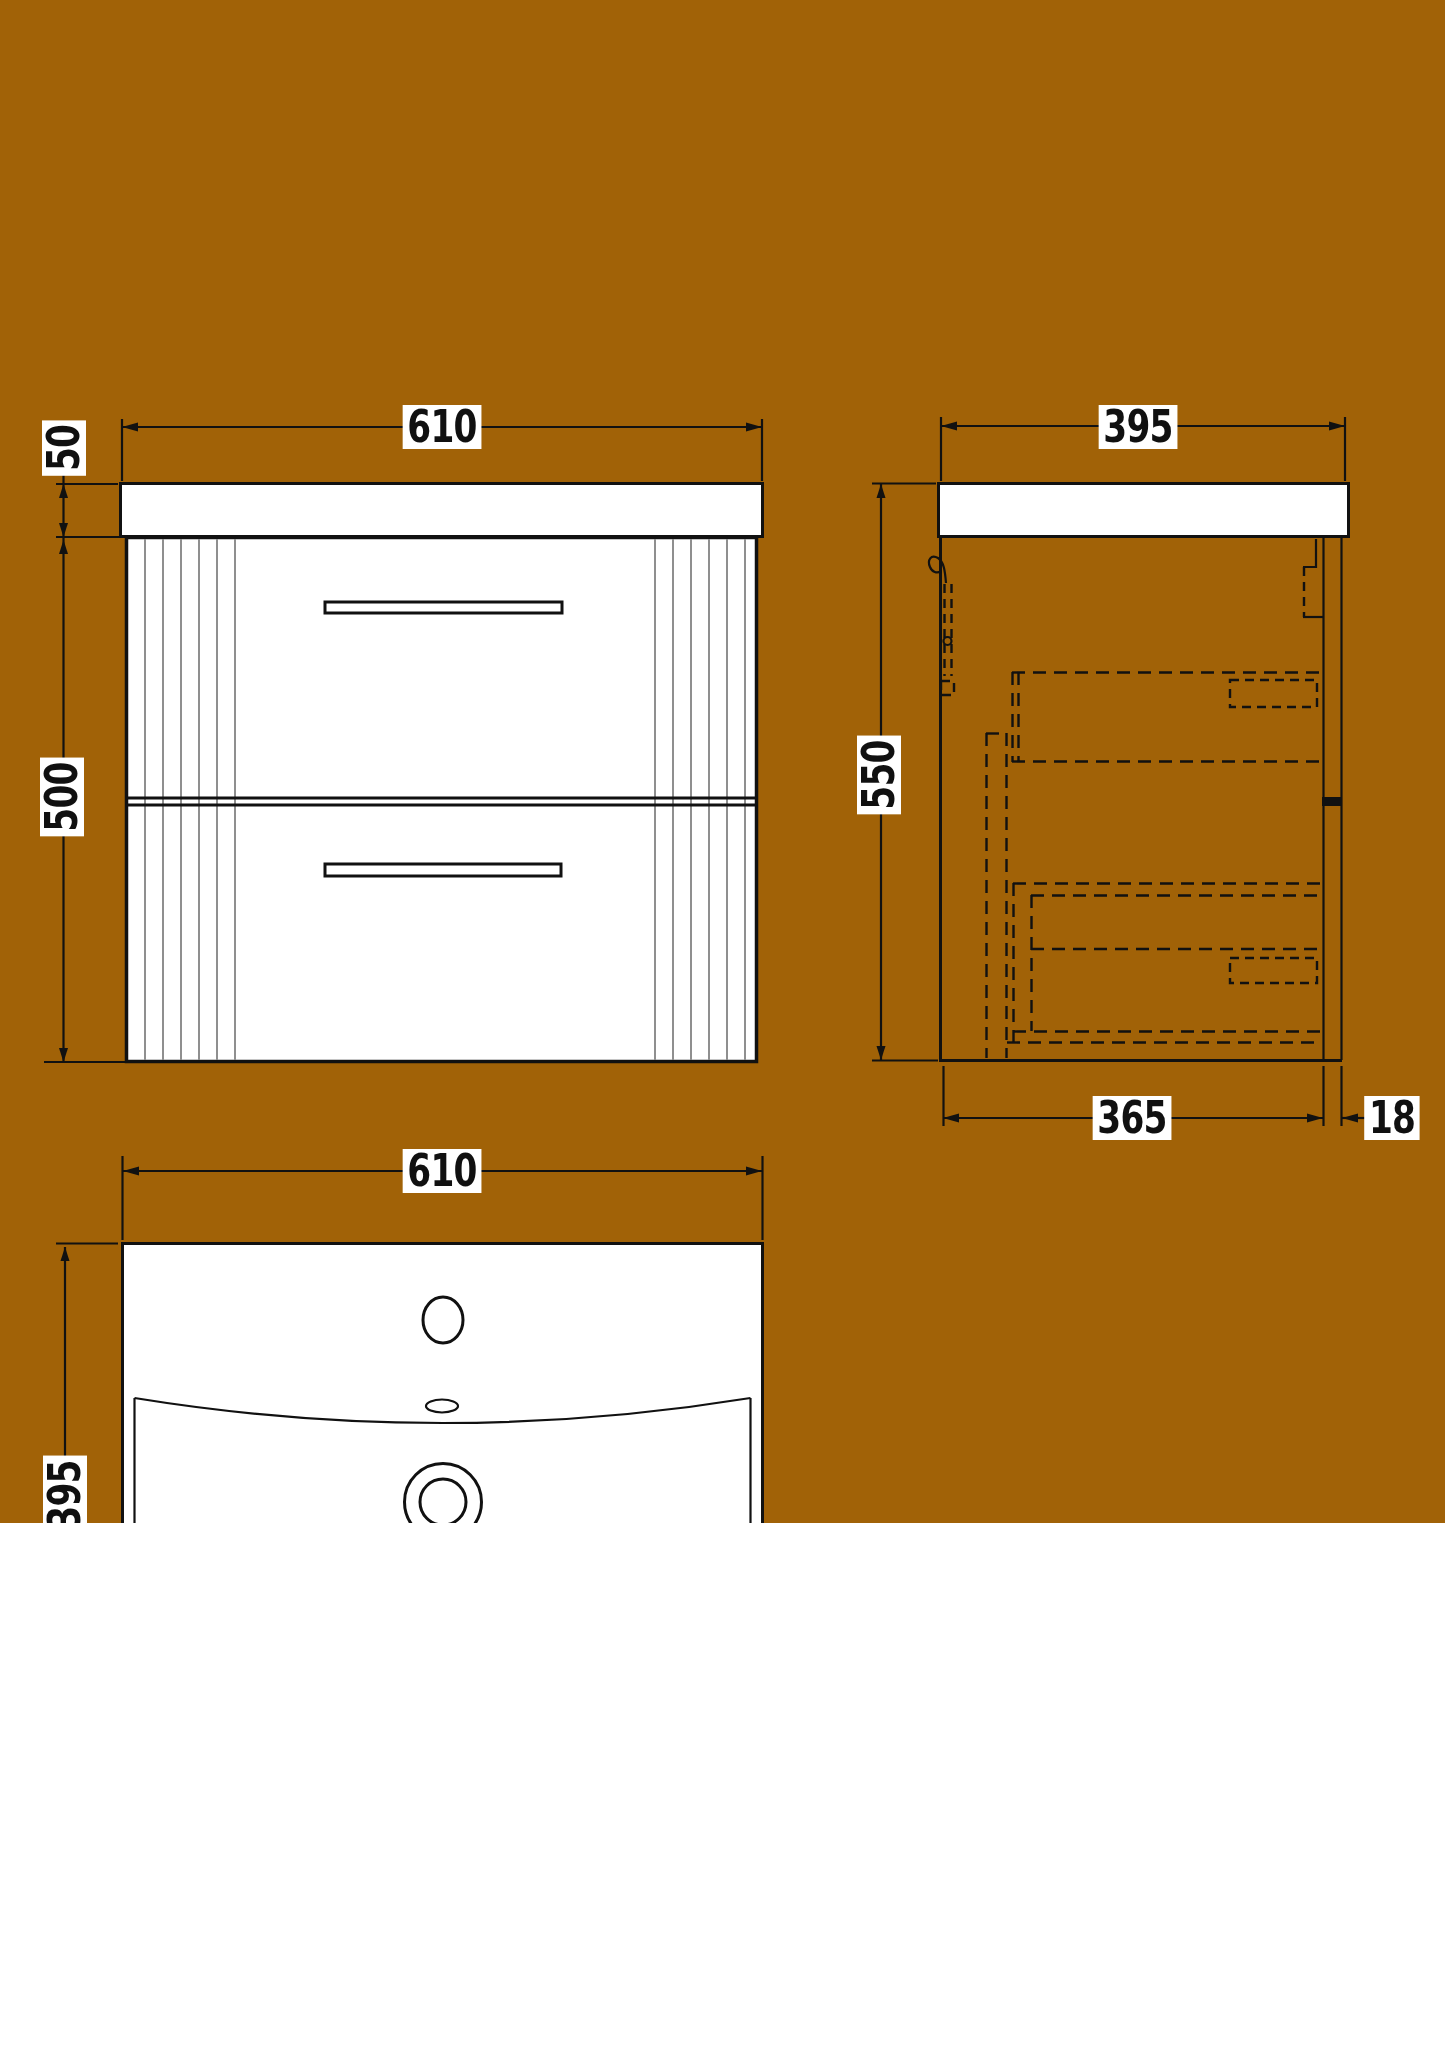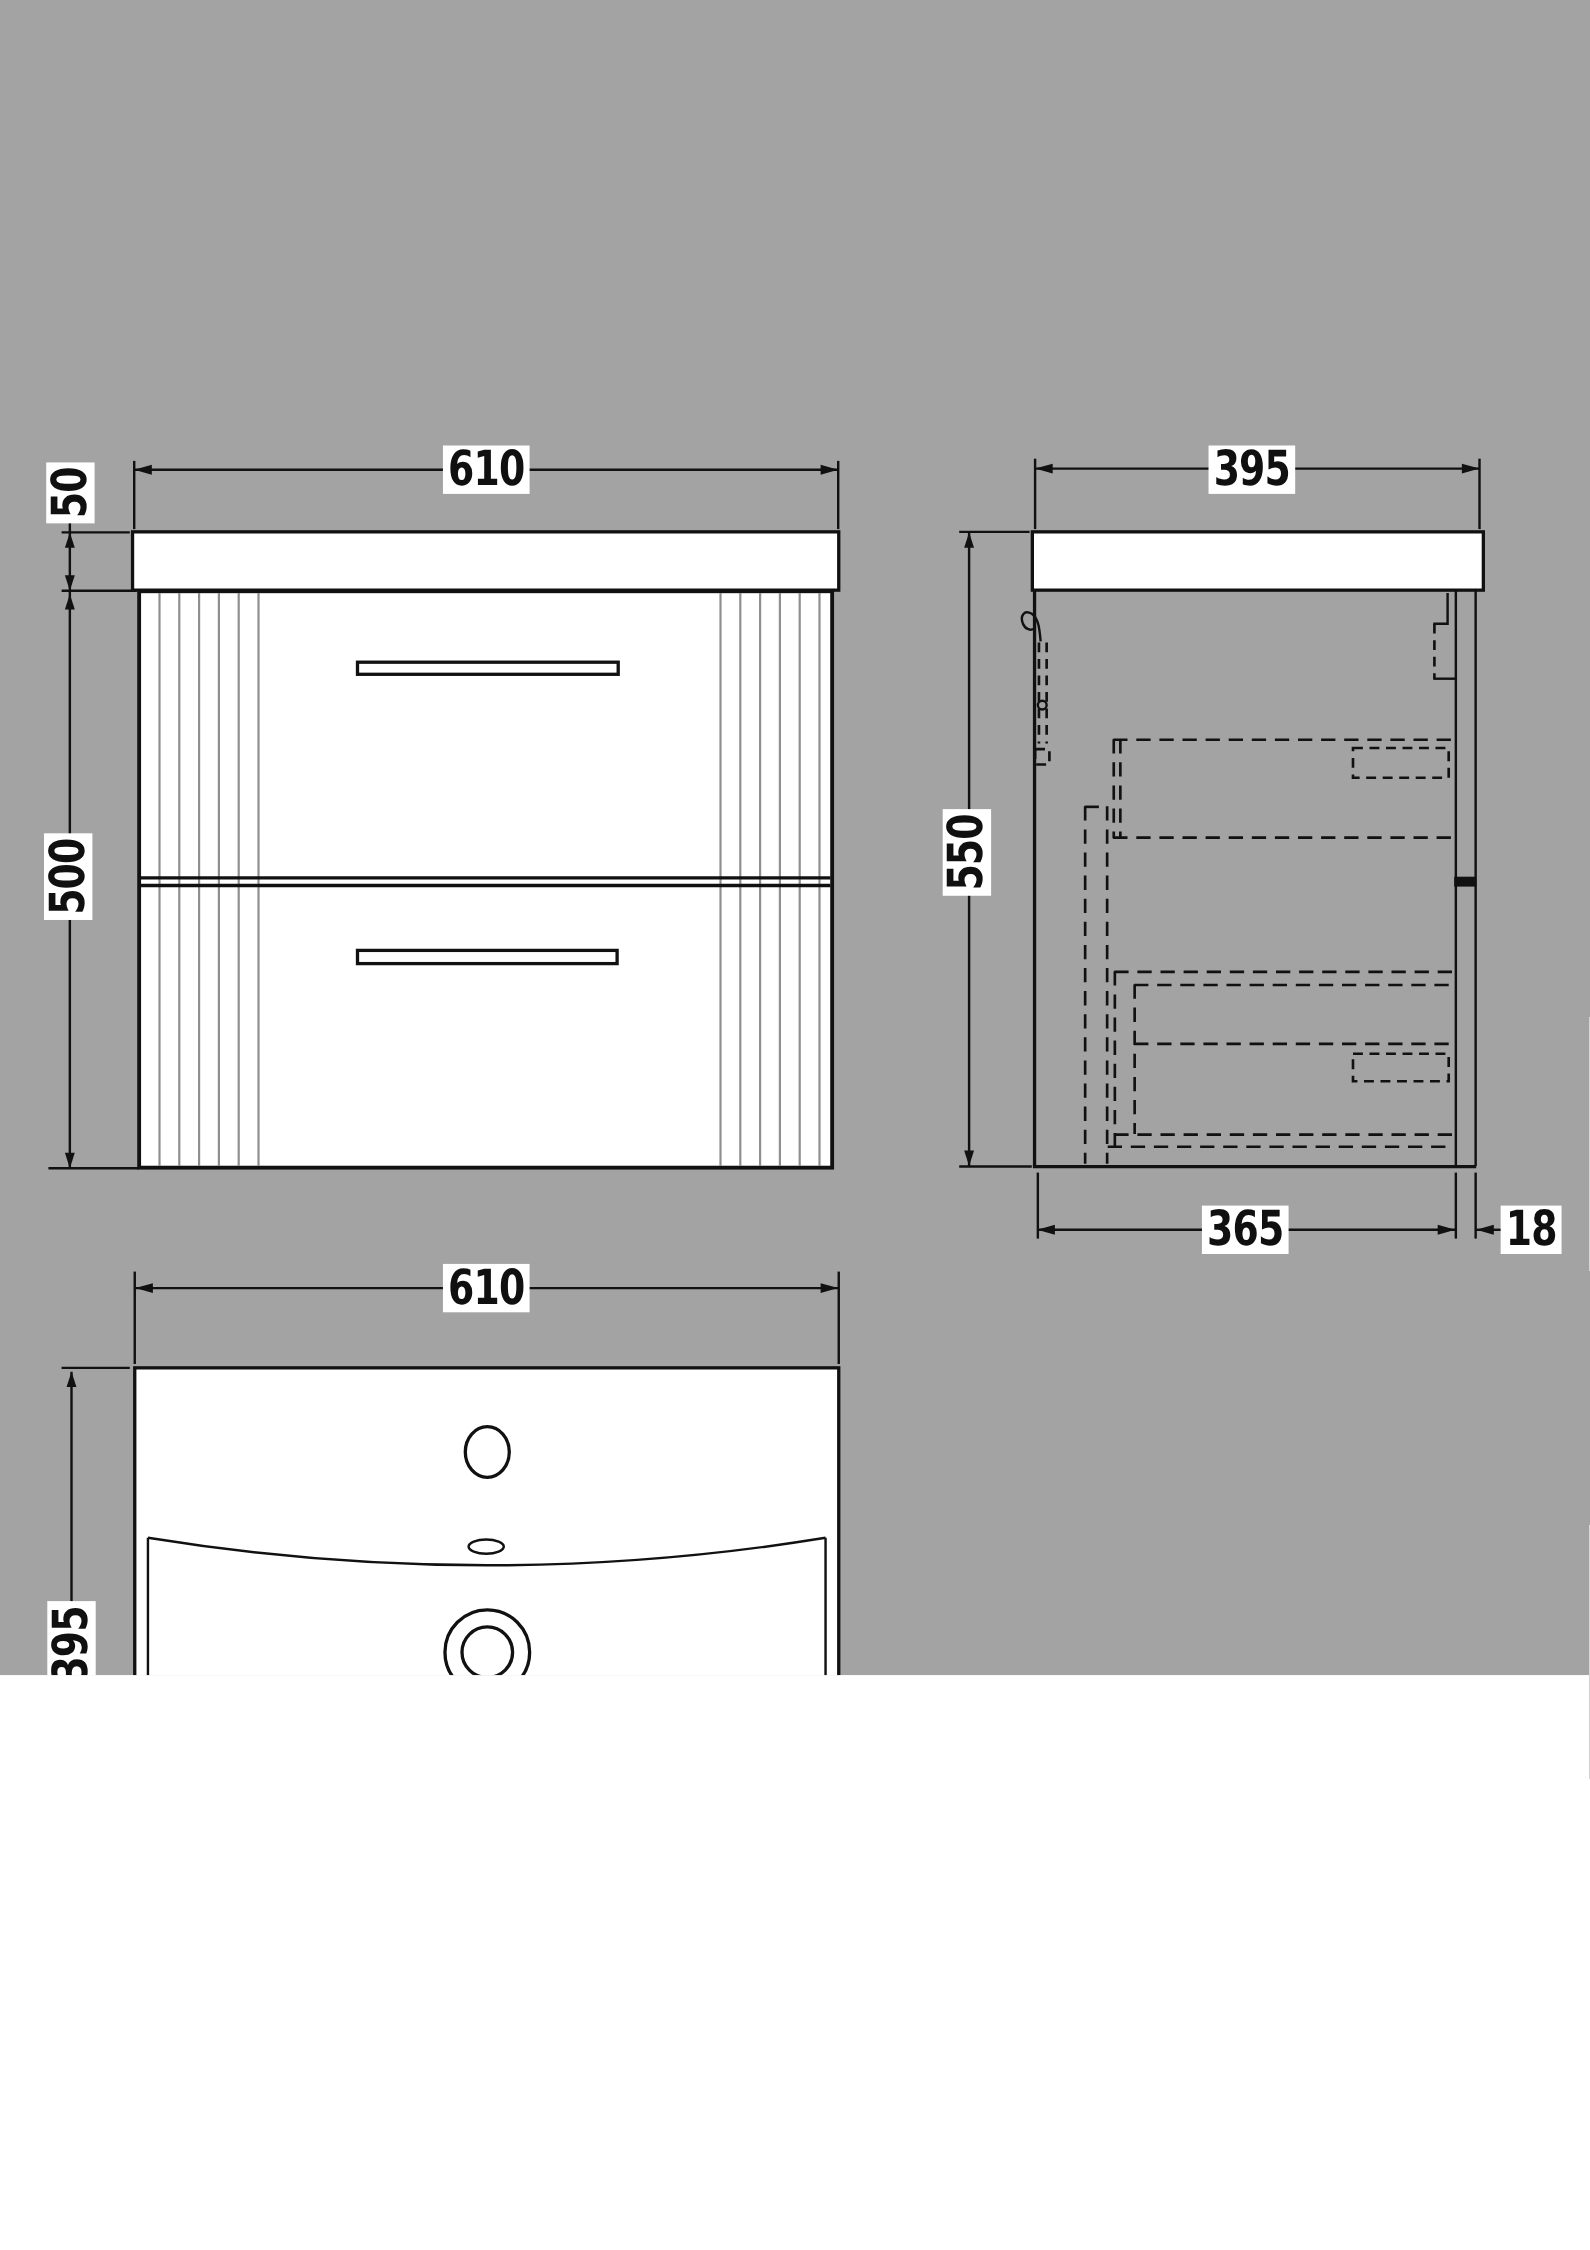--- a/index.html
+++ b/index.html
@@ -1,19 +1,19 @@
 <!DOCTYPE html>
 <html><head>
 <meta charset="utf-8">
 <style>
   html,body{margin:0;padding:0;background:#ffffff;}
   .canvas{
     position:relative;
     width:1445px;height:1523px;
-    background:#a3a3a3;
+    background:#a16207;
     font-family:"DejaVu Sans",sans-serif;
     overflow:hidden;
   }
   .linework{position:absolute;left:0;top:0;}
   .dim-label{
     position:absolute;
     font:bold 44px/1 "DejaVu Sans",sans-serif;
     color:#101010;
     background:#ffffff;
     padding:0 6px;

